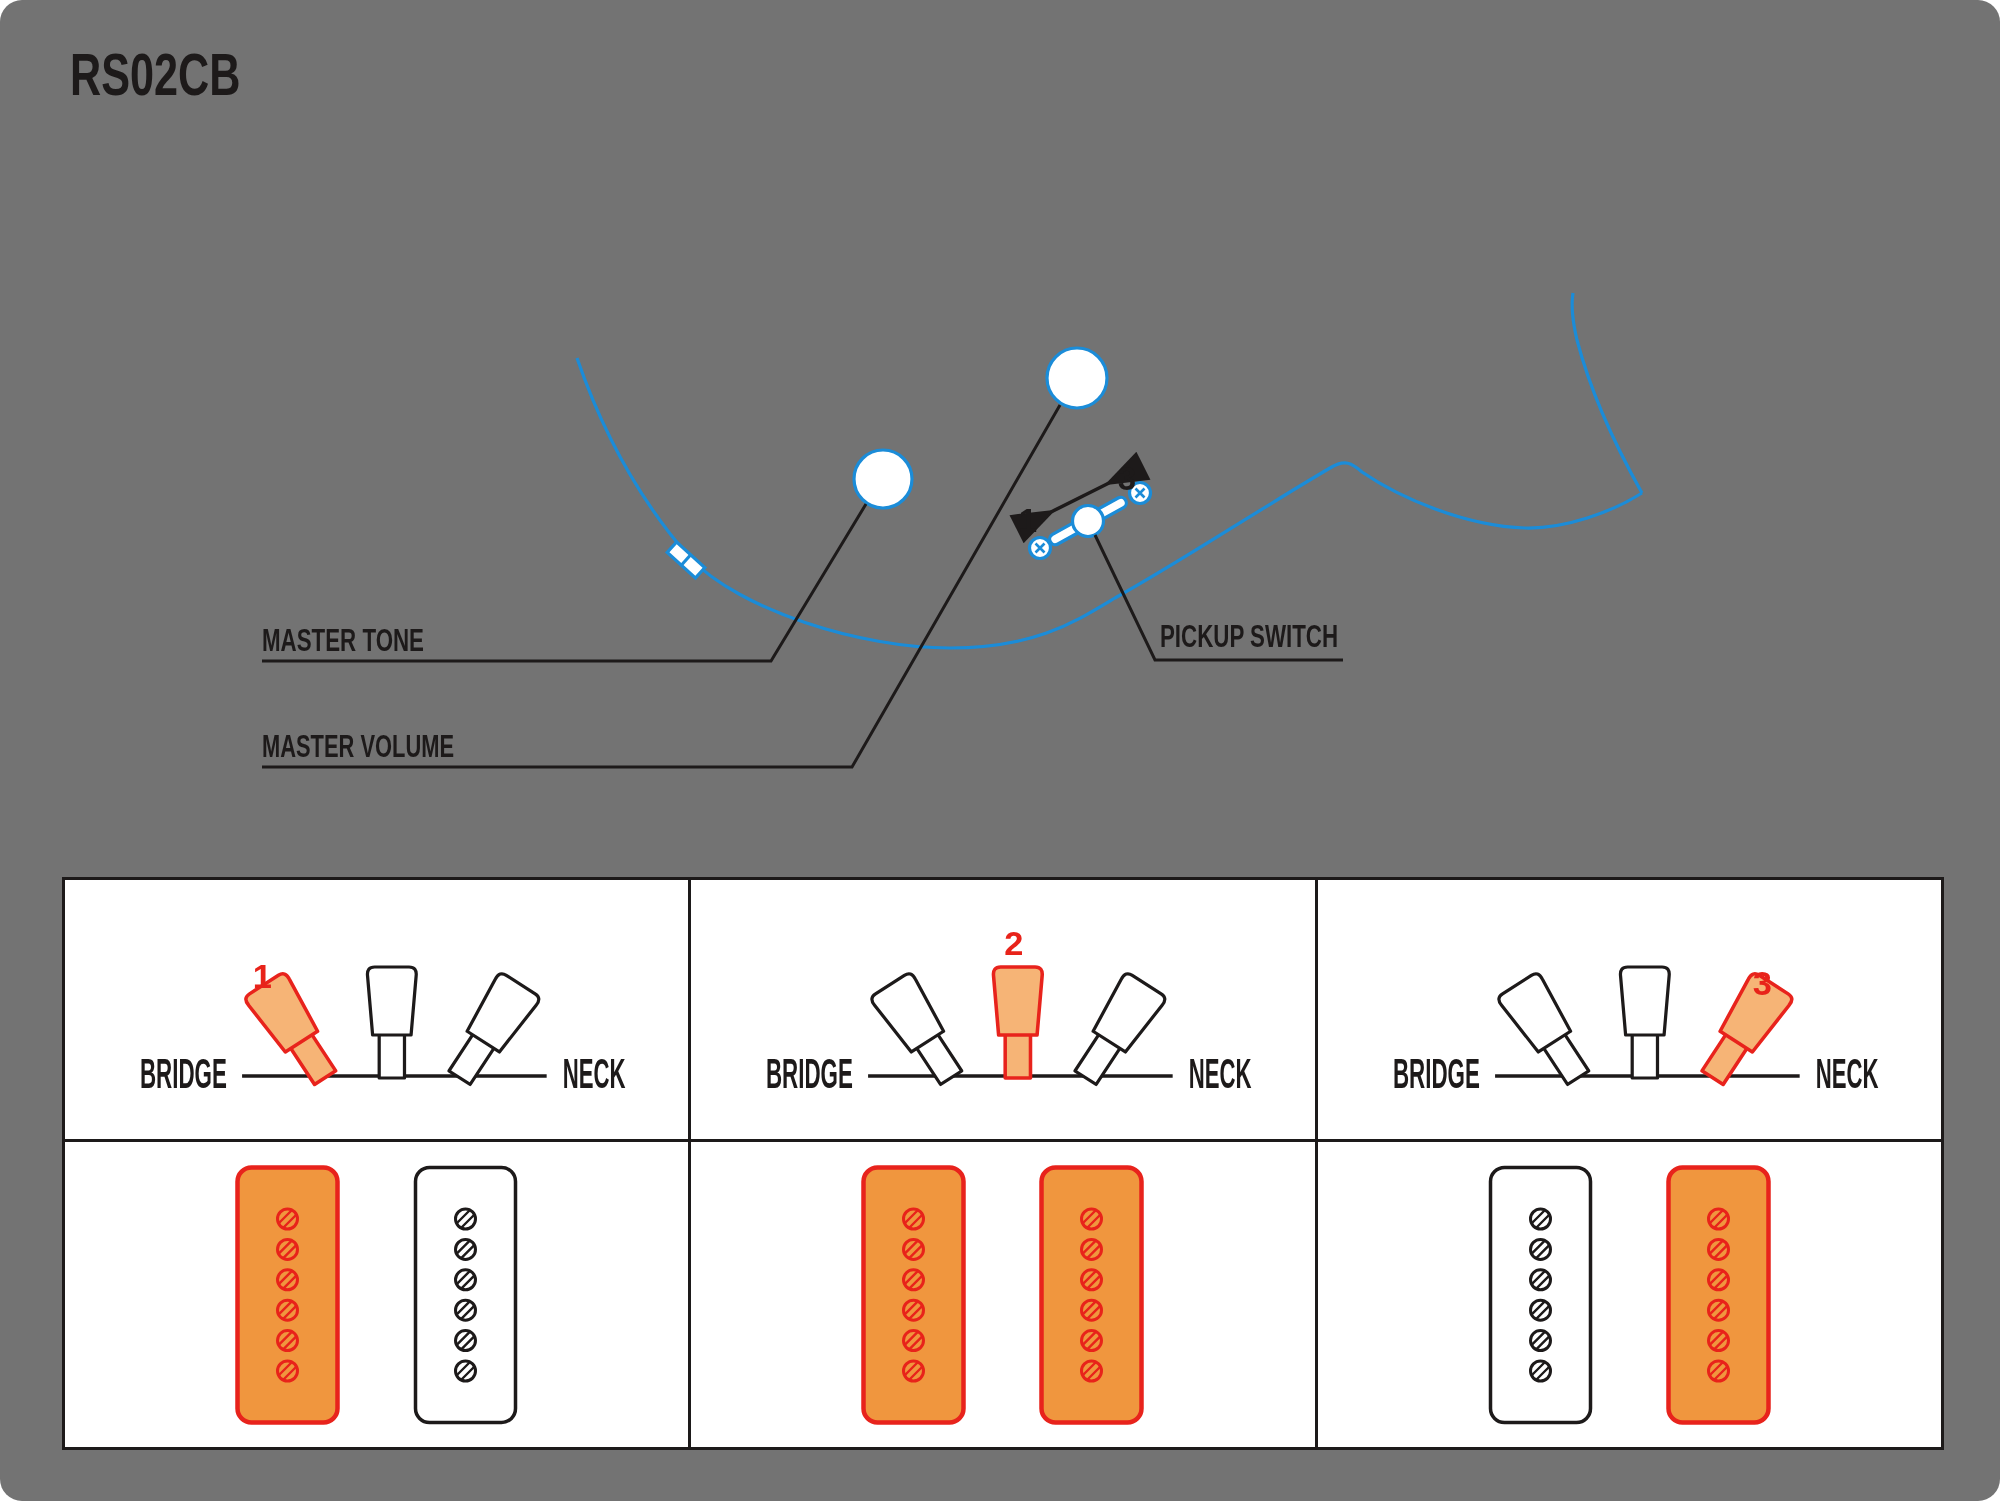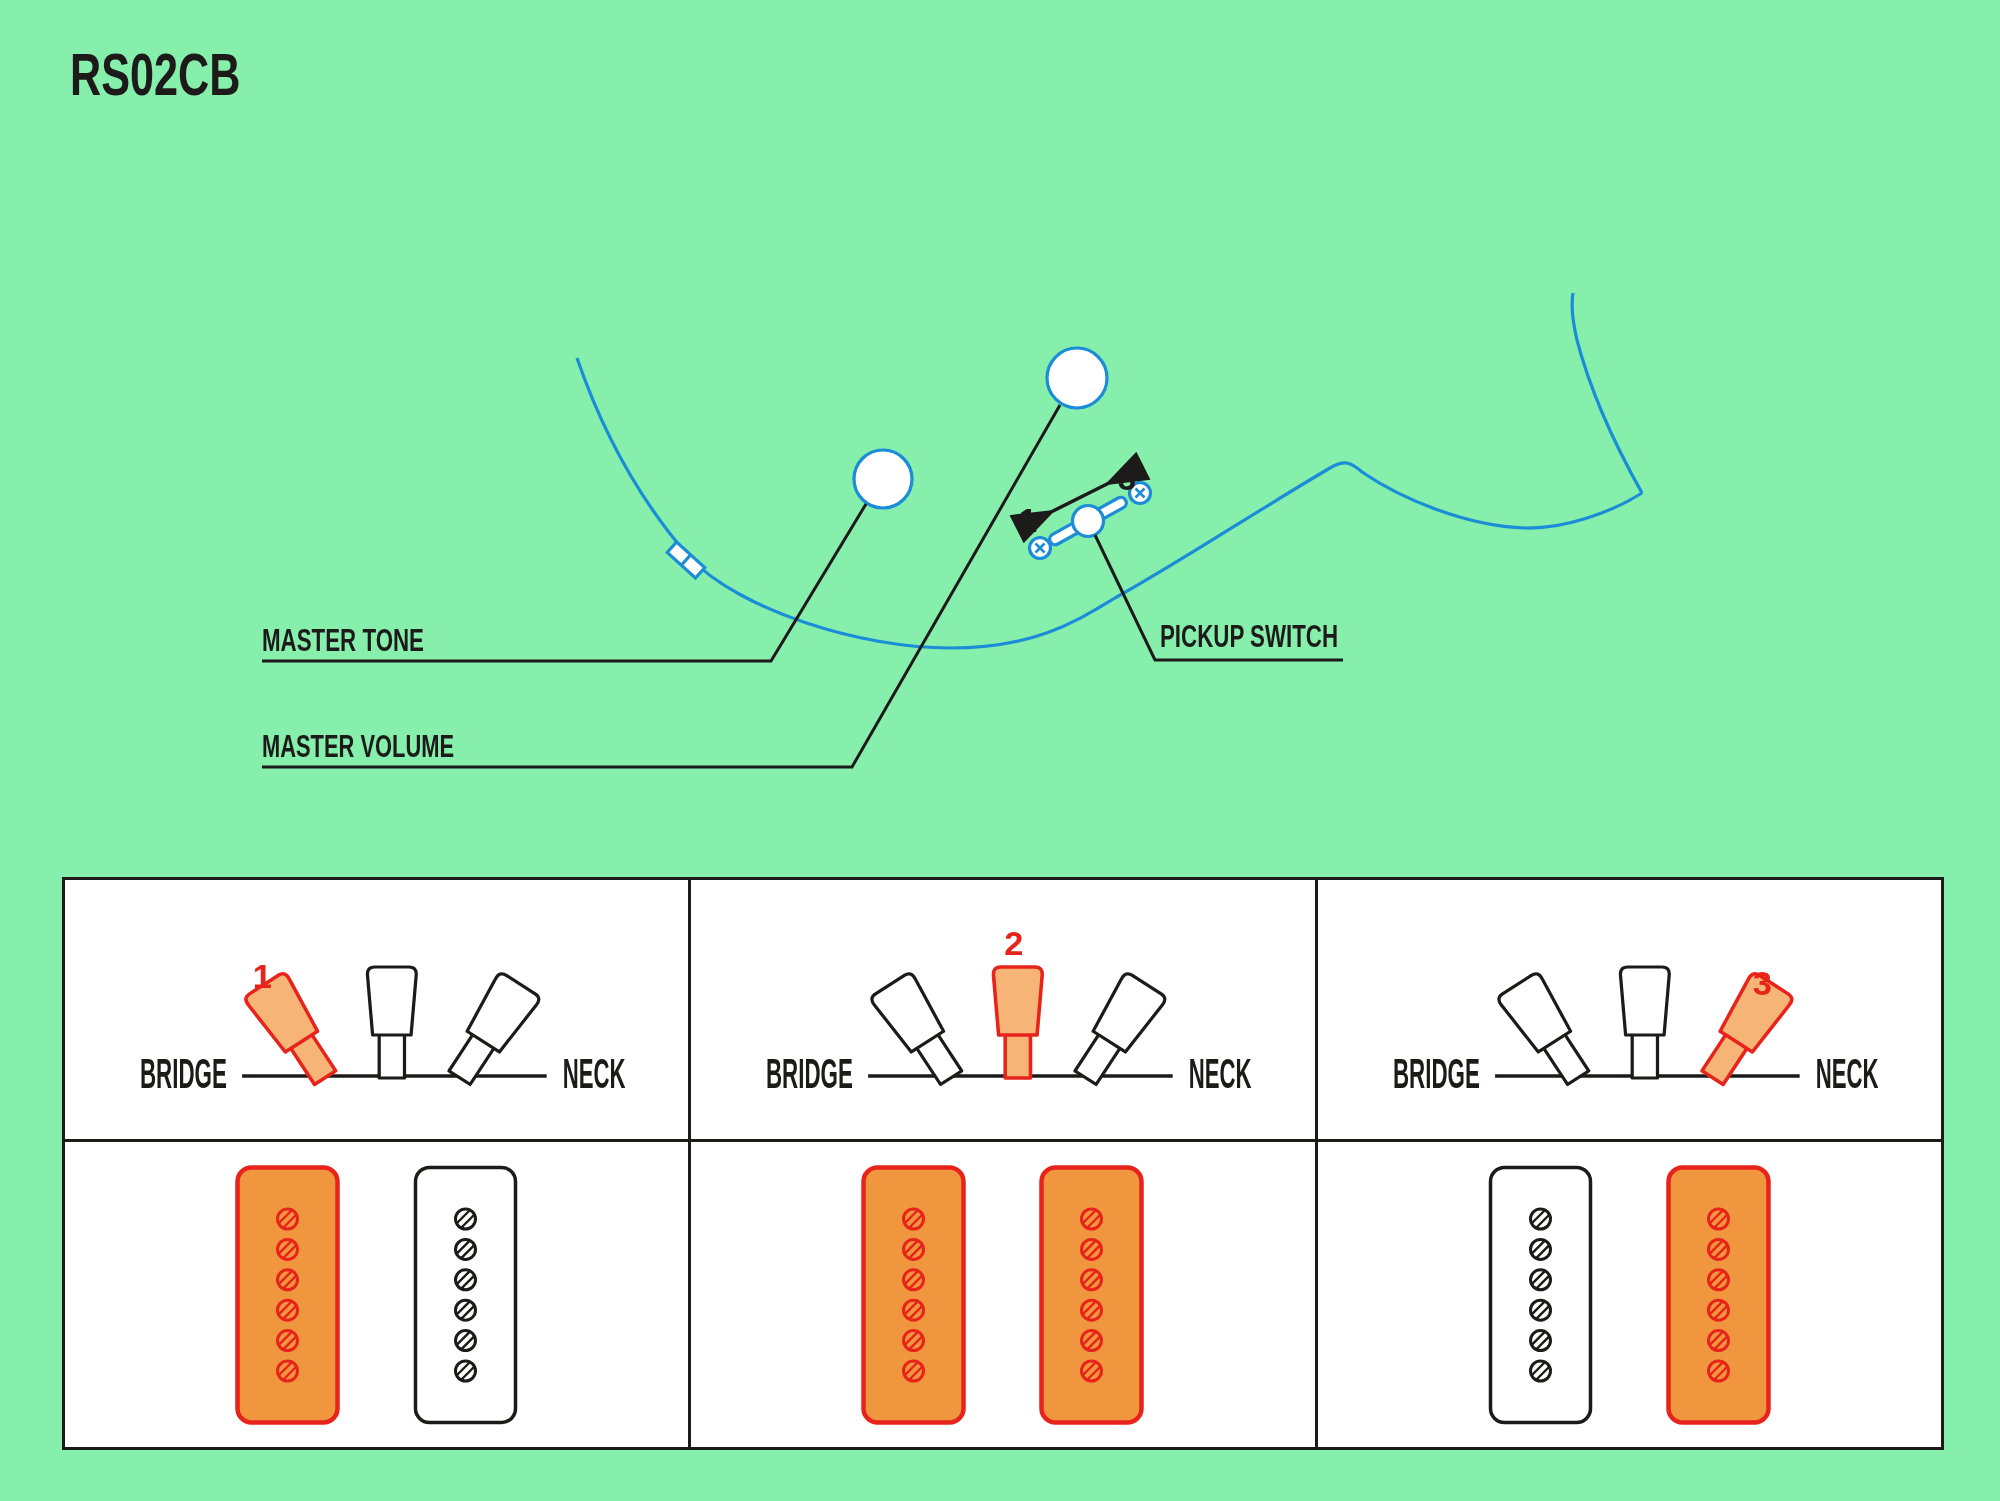--- a/index.html
+++ b/index.html
@@ -1,17 +1,17 @@
 <!DOCTYPE html>
 <html><head>
 <meta charset="utf-8">
 <style>
   html,body{margin:0;padding:0;background:#fff;}
-  .page{position:relative;width:2000px;height:1501px;background:#86efac;overflow:hidden;
-        font-family:"Liberation Sans",sans-serif;color:#1d1a1a;}
+  .page{position:relative;width:2000px;height:1501px;background:#737373;overflow:hidden;
+        font-family:"Liberation Sans",sans-serif;color:#1d1a1a;border-radius:22px;}
   .page-title{position:absolute;left:70px;top:40px;margin:0;font-size:60px;font-weight:bold;
         letter-spacing:0px;transform:scaleX(0.72);transform-origin:left top;color:#1d1a1a;}
   .top-diagram{position:absolute;left:0;top:0;}
 
   
   .blue-stroke{fill:none;stroke:#1b8cd8;stroke-width:3.2px;}
   .blue-fill-white{fill:#ffffff;stroke:#1b8cd8;stroke-width:3.2px;}
   .black-line{fill:none;stroke:#1d1a1a;stroke-width:3px;}
   .arrow-line{fill:none;stroke:#1d1a1a;stroke-width:3.5px;}
   .arrow-head{fill:#1d1a1a;stroke:none;}

